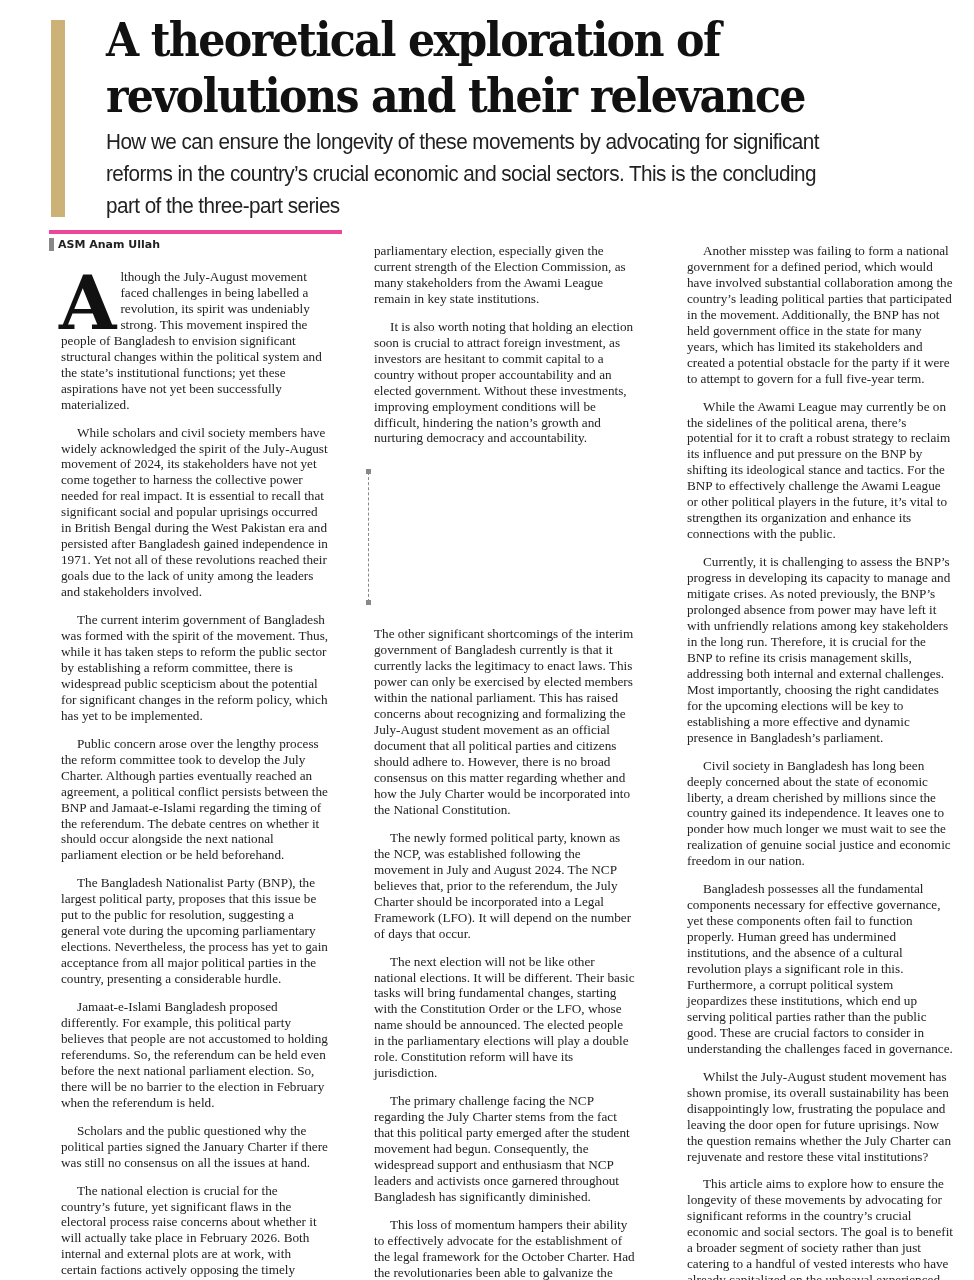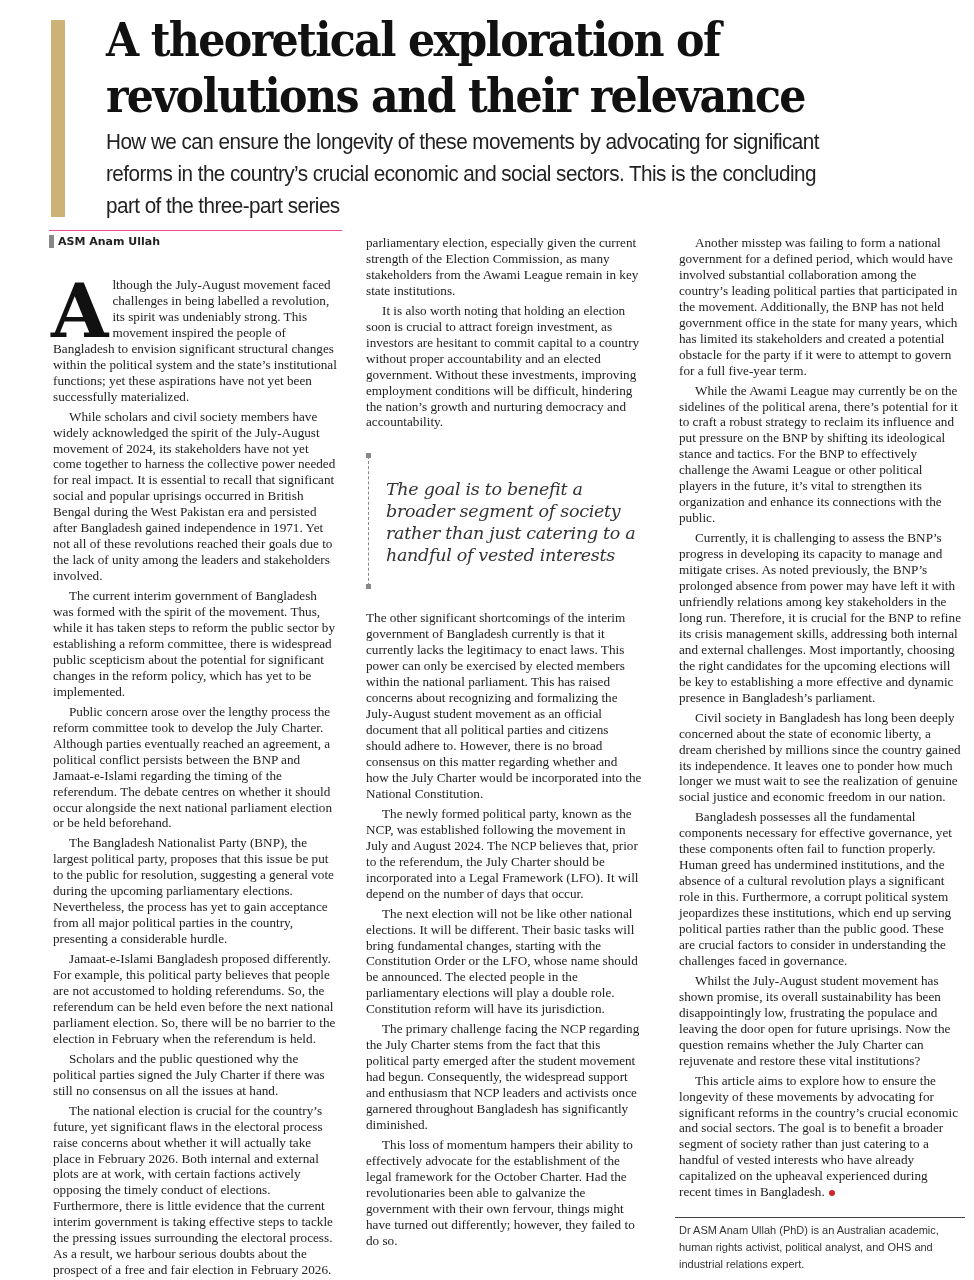--- a/index.html
+++ b/index.html
@@ -9,23 +9,23 @@
     font-family: "DejaVu Serif", serif; font-weight: bold; font-size: 46px; line-height: 56px;
     letter-spacing: -1.8px; color: #111; transform: scaleX(0.93); transform-origin: left top; }
   .standfirst { position: absolute; left: 106px; top: 126px; width: 860px; margin: 0;
     font-family: "Liberation Sans", sans-serif; font-size: 22.5px; line-height: 32px; color: #222;
     letter-spacing: -0.6px; transform: scaleX(0.92); transform-origin: left top; white-space: nowrap; }
   .col { position: absolute; top: 230px; font-family: "Liberation Serif", serif; font-size: 13.2px;
     line-height: 15.95px; color: #222; }
   .col1 { left: 49px; width: 293px; }
   .col2 { left: 362px; width: 285px; top: 231px; }
   .col3 { left: 675px; width: 290px; top: 231px; }
-  .col p { margin: 4px; text-indent: 16px; }
+  .col p { margin: 12px; text-indent: 16px; }
   .col p.noindent { text-indent: 0; }
-  .byline-row { position: relative; border-top: 1px solid #ec4899; padding-top: 20px; height: 22px; }
+  .byline-row { position: relative; border-top: 4px solid #ec4899; padding-top: 1px; height: 22px; }
   .byline-mark { position: absolute; left: 0; top: 4px; width: 5px; height: 13px; background: #888; }
   .byline { position: absolute; left: 9px; top: 3px; font-family: "DejaVu Sans", sans-serif; font-size: 11px; font-weight: bold; color: #222; }
   .first-para { position: relative; margin-top: 12px; }
   .dropcap { float: left; font-family: "DejaVu Serif", serif; font-weight: bold; font-size: 74px; line-height: 60px;
     margin: 4px 4px -4px -2px; color: #111; }
   .pullquote-wrap { position: relative; margin: 18px 0 14px 0; height: 148px; }
   .pq-line { position: absolute; left: 6px; top: 8px; height: 130px; border-left: 1px dashed #888; }
   .pq-dot-top, .pq-dot-bottom { position: absolute; left: 4px; width: 5px; height: 5px; background: #888; }
   .pq-dot-top { top: 5px; } .pq-dot-bottom { top: 136px; }
   .pullquote { position: absolute; left: 24px; top: 30px; width: 260px; font-family: "DejaVu Serif", serif;
@@ -56,32 +56,31 @@
     <span class="byline">ASM Anam Ullah</span>
   </div>
   <p class="noindent first-para">
     <span class="dropcap">A</span><span>lthough the July-August movement faced challenges in being labelled a revolution, its spirit was undeniably strong. This movement inspired the people of Bangladesh to envision significant structural changes within the political system and the state’s institutional functions; yet these aspirations have not yet been successfully materialized.</span>
   </p>
   <p>While scholars and civil society members have widely acknowledged the spirit of the July-August movement of 2024, its stakeholders have not yet come together to harness the collective power needed for real impact. It is essential to recall that significant social and popular uprisings occurred in British Bengal during the West Pakistan era and persisted after Bangladesh gained independence in 1971. Yet not all of these revolutions reached their goals due to the lack of unity among the leaders and stakeholders involved.</p>
   <p>The current interim government of Bangladesh was formed with the spirit of the movement.  Thus, while it has taken steps to reform the public sector by establishing a reform committee, there is widespread public scepticism about the potential for significant changes in the reform policy, which has yet to be implemented.</p>
   <p>Public concern arose over the lengthy process the reform committee took to develop the July Charter. Although parties eventually reached an agreement, a political conflict persists between the BNP and Jamaat-e-Islami regarding the timing of the referendum. The debate centres on whether it should occur alongside the next national parliament election or be held beforehand.</p>
   <p>The Bangladesh Nationalist Party (BNP), the largest political party, proposes that this issue be put to the public for resolution, suggesting a general vote during the upcoming parliamentary elections. Nevertheless, the process has yet to gain acceptance from all major political parties in the country, presenting a considerable hurdle.</p>
   <p>Jamaat-e-Islami Bangladesh proposed differently. For example, this political party believes that people are not accustomed to holding referendums. So, the referendum can be held even before the next national parliament election. So, there will be no barrier to the election in February when the referendum is held.</p>
-  <p>Scholars and the public questioned why the political parties signed the July Charter if there was still no consensus on all the issues at hand.</p>
+  <p>Scholars and the public questioned why the political parties signed the January Charter if there was still no consensus on all the issues at hand.</p>
   <p>The national election is crucial for the country’s future, yet significant flaws in the electoral process raise concerns about whether it will actually take place in February 2026. Both internal and external plots are at work, with certain factions actively opposing the timely conduct of elections. Furthermore, there is little evidence that the current interim government is taking effective steps to tackle the pressing issues surrounding the electoral process. As a result, we harbour serious doubts about the prospect of a free and fair election in February 2026.</p>
 </div>
 
 <div class="col col2">
   <p class="noindent">parliamentary election, especially given the current strength of the Election Commission, as many stakeholders from the Awami League remain in key state institutions.</p>
   <p>It is also worth noting that holding an election soon is crucial to attract foreign investment, as investors are hesitant to commit capital to a country without proper accountability and an elected government. Without these investments, improving employment conditions will be difficult, hindering the nation’s growth and nurturing democracy and accountability.</p>
   <div class="pullquote-wrap">
     <span class="pq-dot-top"></span>
     <span class="pq-line"></span>
     <span class="pq-dot-bottom"></span>
-    <div class="pullquote">The goal is to benefit a broader segment of society rather than just catering to a handful of vested interests</div>
   </div>
   <p class="noindent">The other significant shortcomings of the interim government of Bangladesh currently is that it currently lacks the legitimacy to enact laws. This power can only be exercised by elected members within the national parliament. This has raised concerns about recognizing and formalizing the July-August student movement as an official document that all political parties and citizens should adhere to. However, there is no broad consensus on this matter regarding whether and how the July Charter would be incorporated into the National Constitution.</p>
   <p>The newly formed political party, known as the NCP, was established following the movement in July and August 2024. The NCP believes that, prior to the referendum, the July Charter should be incorporated into a Legal Framework (LFO). It will depend on the number of days that occur.</p>
   <p>The next election will not be like other national elections. It will be different. Their basic tasks will bring fundamental changes, starting with the Constitution Order or the LFO, whose name should be announced. The elected people in the parliamentary elections will play a double role. Constitution reform will have its jurisdiction.</p>
   <p>The primary challenge facing the NCP regarding the July Charter stems from the fact that this political party emerged after the student movement had begun. Consequently, the widespread support and enthusiasm that NCP leaders and activists once garnered throughout Bangladesh has significantly diminished.</p>
   <p>This loss of momentum hampers their ability to effectively advocate for the establishment of the legal framework for the October Charter. Had the revolutionaries been able to galvanize the government with their own fervour, things might have turned out differently; however, they failed to do so.</p>
 </div>
 
 <div class="col col3">
   <p>Another misstep was failing to form a national government for a defined period, which would have involved substantial collaboration among the country’s leading political parties that participated in the movement. Additionally, the BNP has not held government office in the state for many years, which has limited its stakeholders and created a potential obstacle for the party if it were to attempt to govern for a full five-year term.</p>

